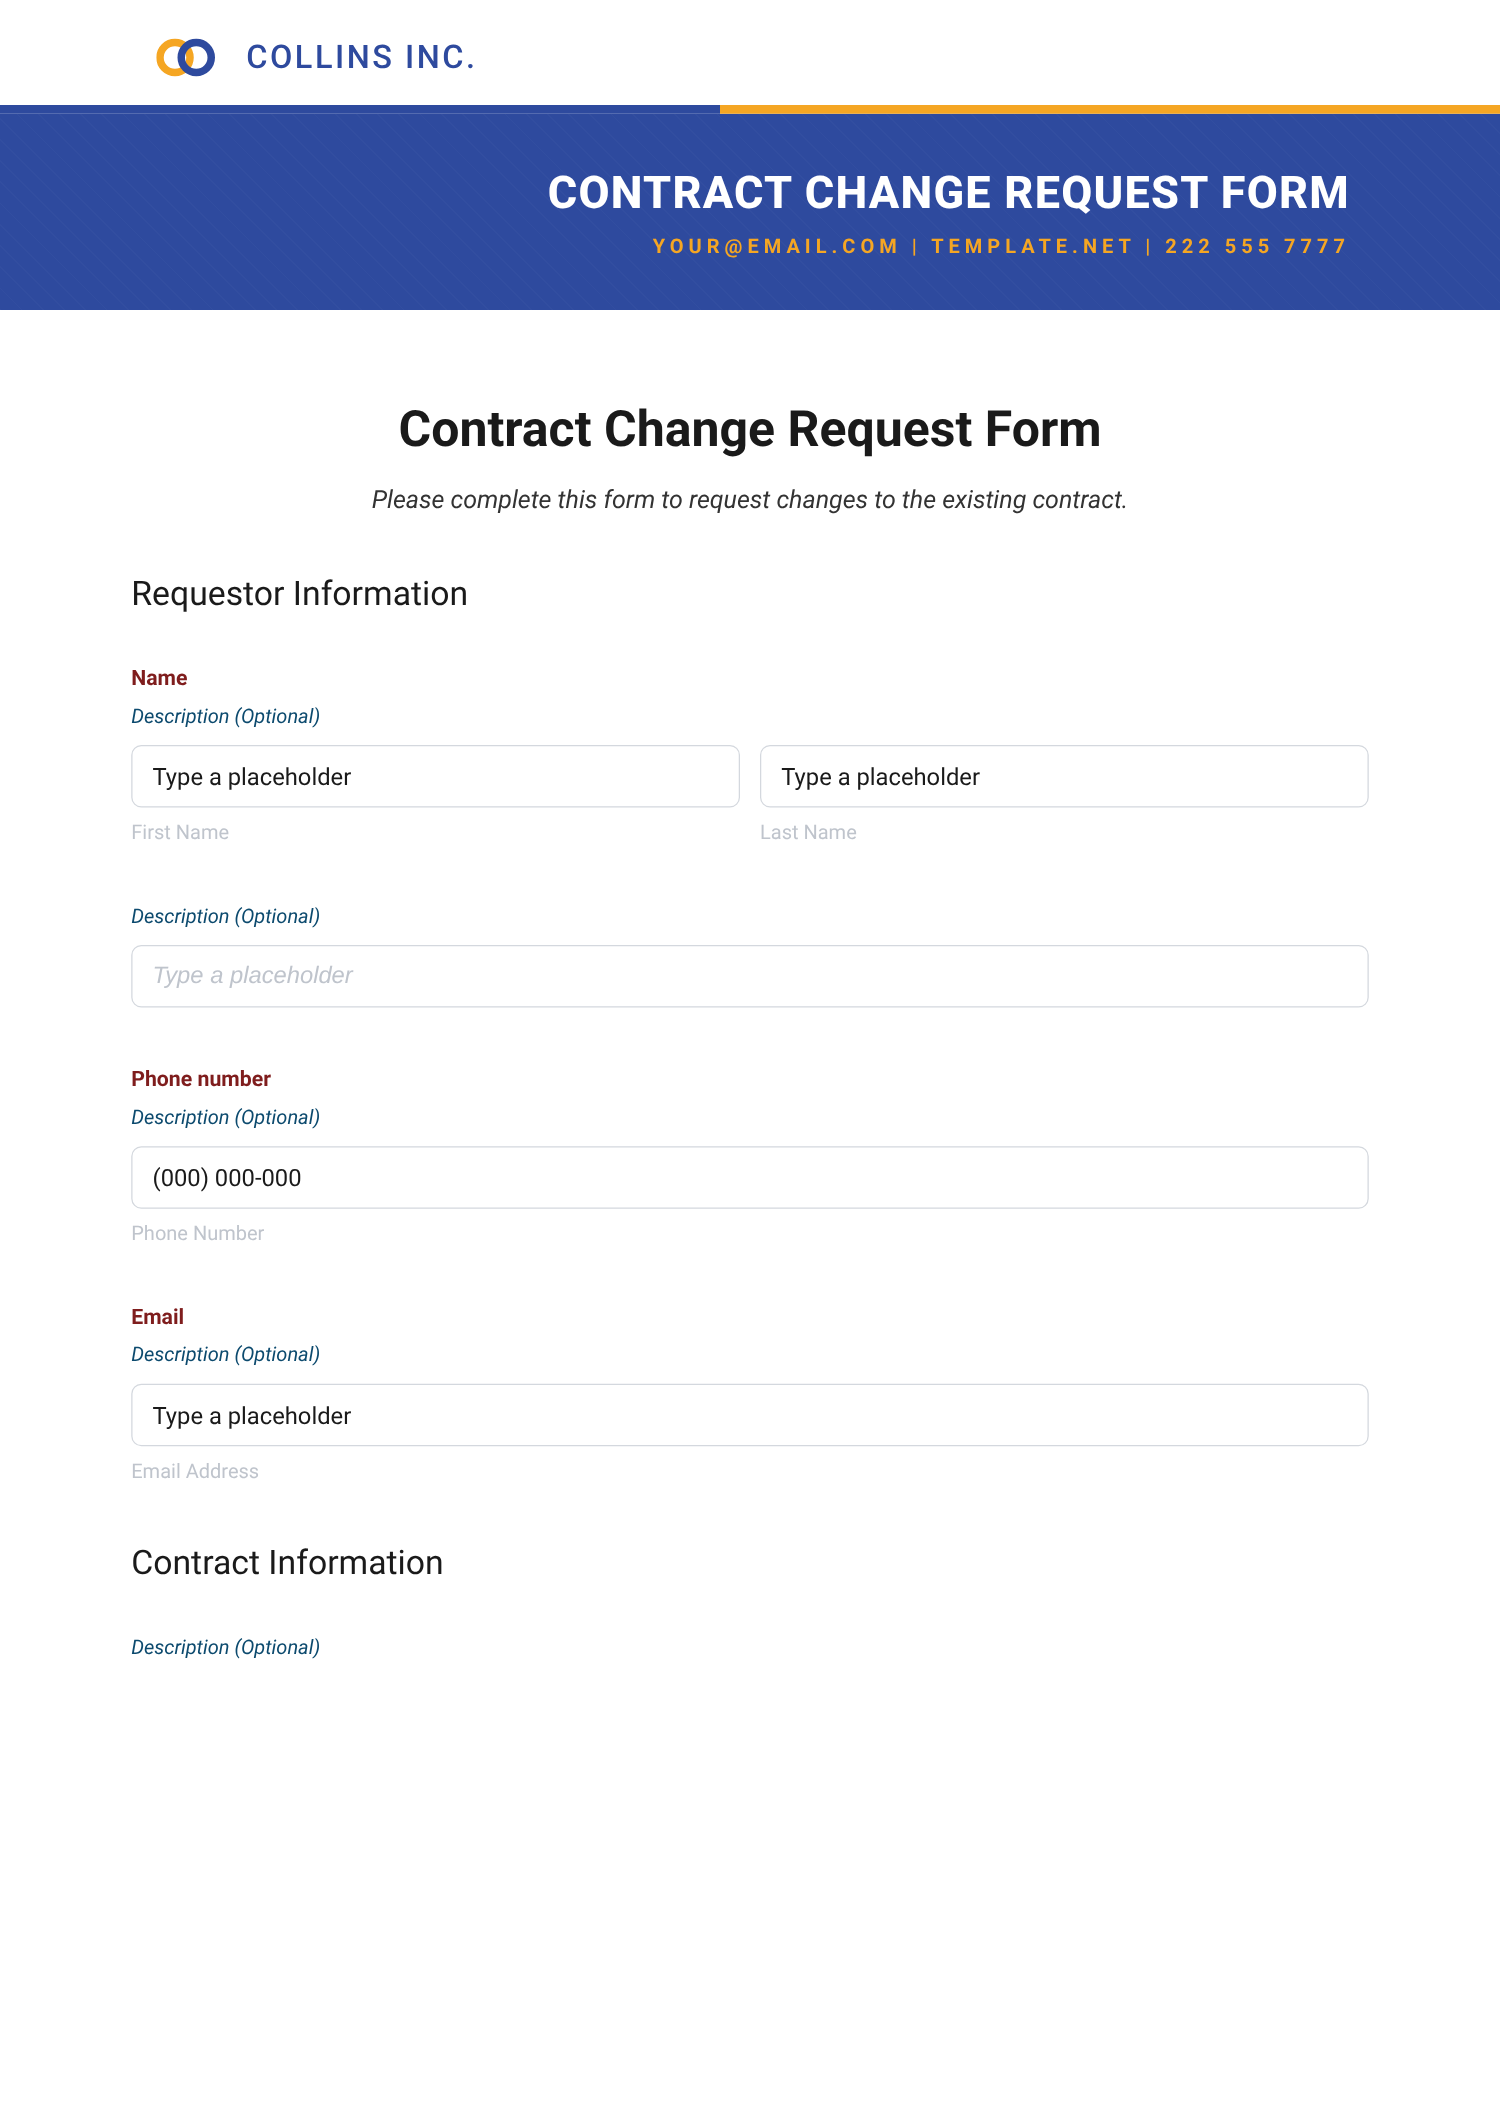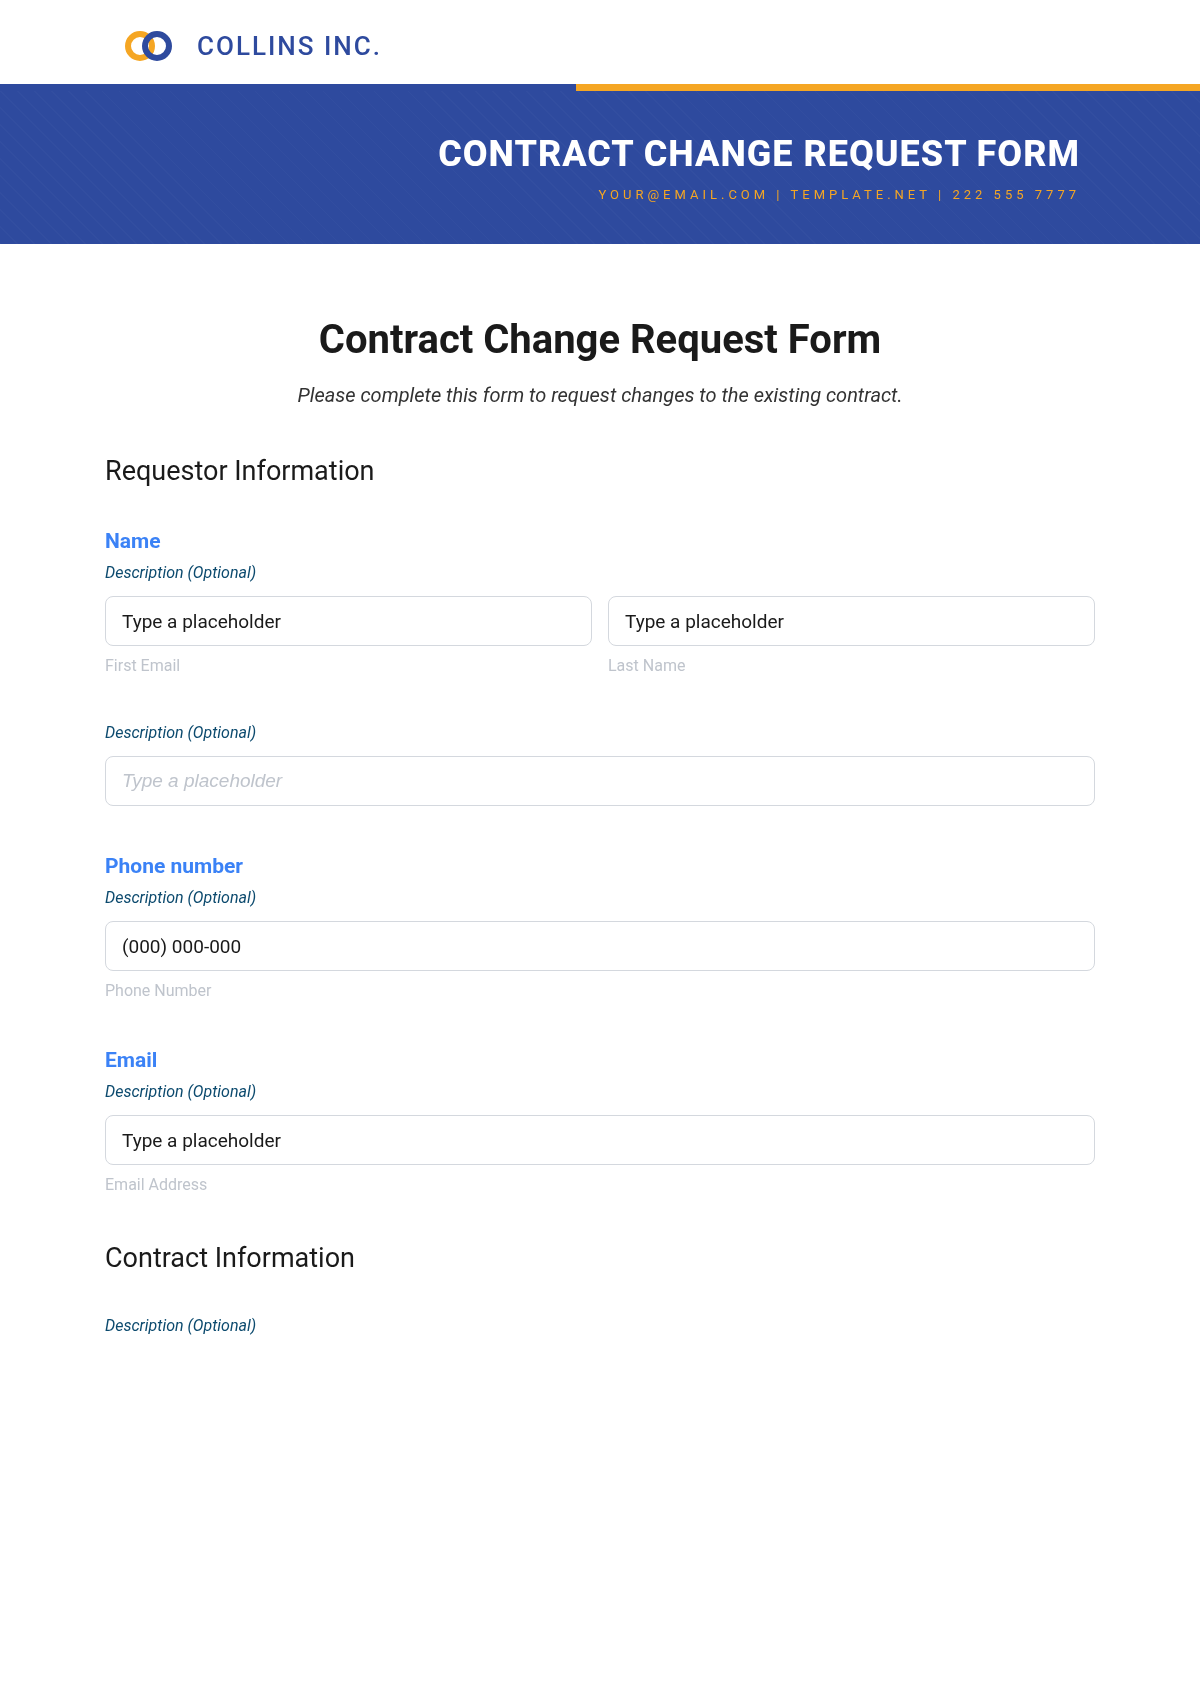--- a/index.html
+++ b/index.html
@@ -50,22 +50,22 @@
     }
     .hero-title {
       color: #fff;
       font-size: 36px;
       font-weight: 800;
       letter-spacing: 1px;
       margin-bottom: 12px;
     }
     .hero-contact {
       color: #f5a623;
-      font-size: 13px;
-      font-weight: 400;
+      font-size: 16px;
+      font-weight: 700;
       letter-spacing: 4px;
     }
     .main-content {
       padding: 72px 105px 40px;
     }
     .form-title {
       text-align: center;
       font-size: 40px;
       font-weight: 700;
       color: #1a1a1a;
@@ -81,23 +81,23 @@
     .section-heading {
       font-size: 27px;
       font-weight: 400;
       color: #1a1a1a;
       margin-bottom: 42px;
     }
     .field-group {
       margin-bottom: 48px;
     }
     .field-label {
-      font-size: 21px;
+      font-size: 17px;
       font-weight: 700;
-      color: #3b82f6;
+      color: #7f1d1d;
       margin-bottom: 10px;
     }
     .field-description {
       font-size: 16px;
       font-style: italic;
       color: #0c4a6e;
       margin-bottom: 14px;
     }
     .name-row {
       display: flex;
@@ -166,21 +166,21 @@
   <h2 class="section-heading">Requestor Information</h2>
 
   <div class="field-group">
     <div class="field-label">Name</div>
     <div class="field-description">Description (Optional)</div>
     <div class="name-row">
       <div class="name-col">
         <div class="selected-input">
           <span>Type a placeholder</span>
         </div>
-        <div class="sublabel">First Email</div>
+        <div class="sublabel">First Name</div>
       </div>
       <div class="name-col">
         <div class="selected-input">
           <span>Type a placeholder</span>
         </div>
         <div class="sublabel">Last Name</div>
       </div>
     </div>
   </div>
 

